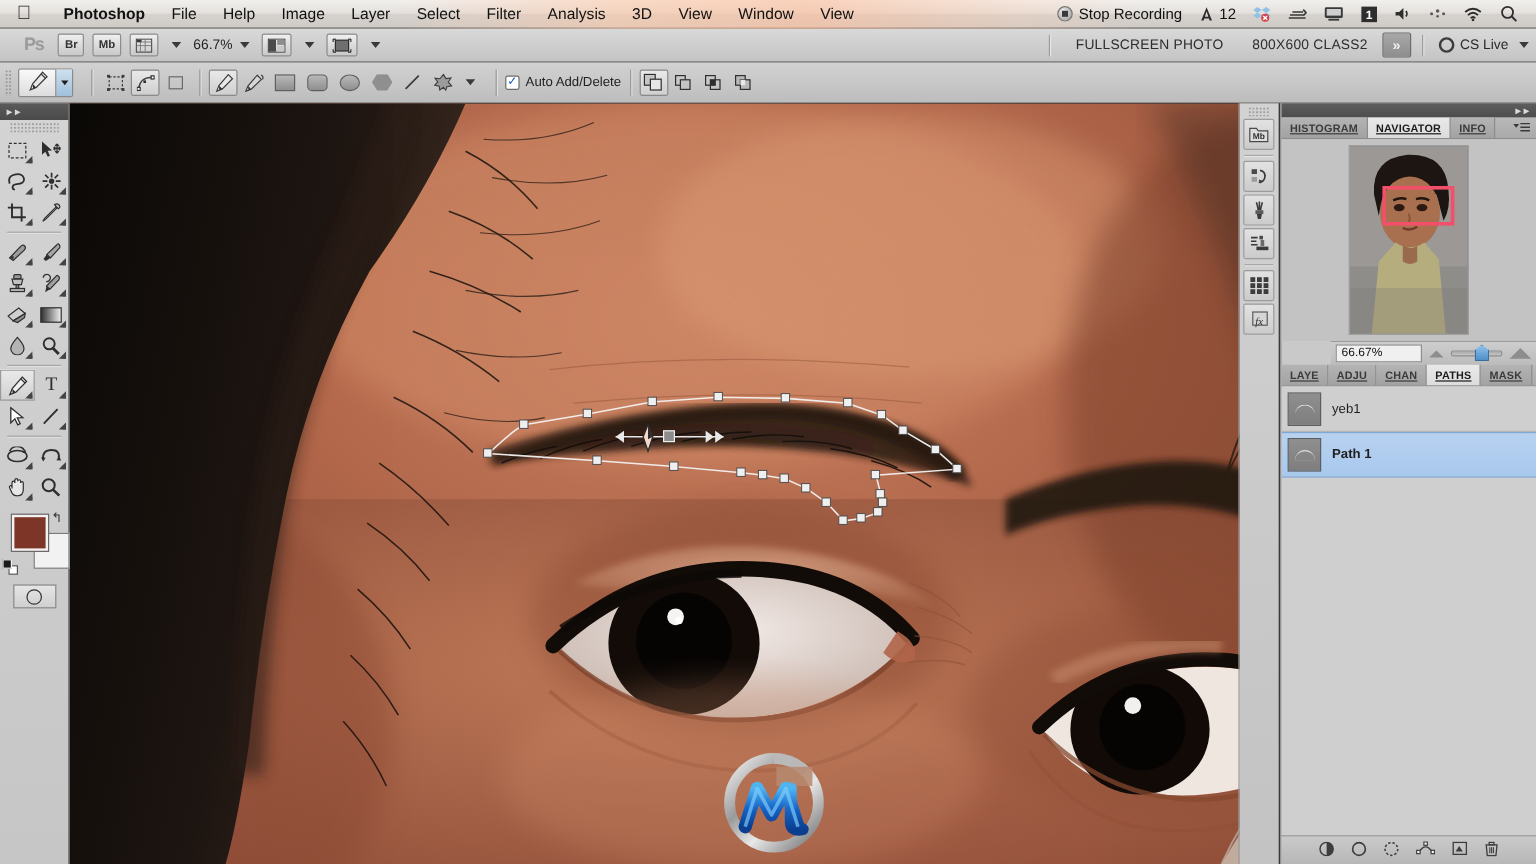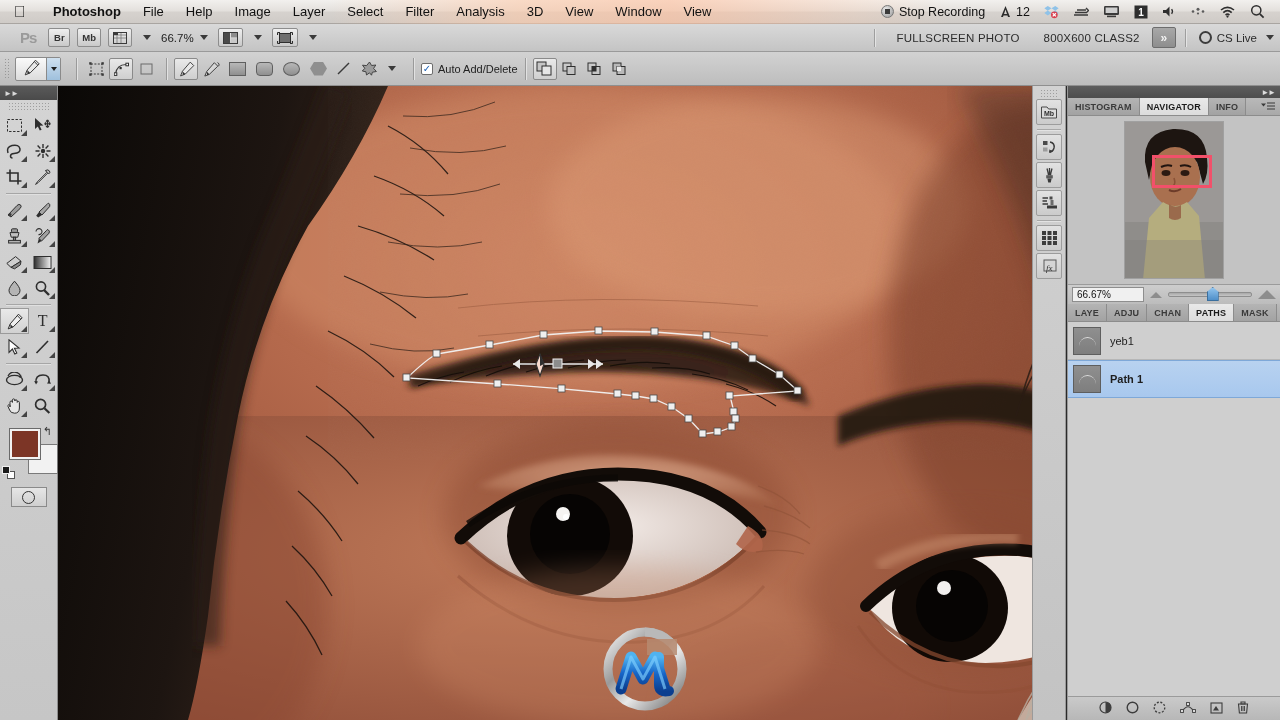--- a/index.html
+++ b/index.html
@@ -172,32 +172,32 @@
     display:flex; flex-direction:column;
     border-left:1px solid #9a9a9a;
   }
   .panel-collapse-bar { height:12px; background:linear-gradient(to bottom,#5d5d5d,#4d4d4d);
      display:flex;align-items:center;justify-content:flex-end;padding-right:5px;}
   .panel-collapse-bar .arr { color:#ddd; font-size:8px; letter-spacing:-1px;}
   .tabrow { display:flex; align-items:stretch; height:18px;
      background:linear-gradient(to bottom,#b9b9b9,#a9a9a9); border-bottom:1px solid #8c8c8c;}
   .ptab { flex:0 0 auto; padding:0 7px; font-size:9px; font-weight:bold; letter-spacing:.2px;
      color:#3a3a3a; display:flex;align-items:center; border-right:1px solid #8c8c8c;
-     background:linear-gradient(to bottom,#b4b4b4,#a2a2a2); overflow:hidden; white-space:nowrap;}
+     background:linear-gradient(to bottom,#b4b4b4,#a2a2a2); overflow:hidden; white-space:nowrap;text-decoration:underline;}
   .ptab.active { background:linear-gradient(to bottom,#e9e9e9,#dcdcdc); color:#1b1b1b;}
   .tabmenu { margin-left:auto; padding:0 5px; display:flex;align-items:center;
      font-size:9px;color:#333;}
   .nav-body { background:#c3c3c3; height:168px; position:relative;
      display:flex;align-items:center;justify-content:center;}
   .nav-thumb { width:100px; height:158px; position:relative; overflow:hidden;
      background:#8d8d8d; border:1px solid #a0a0a0;}
   .nav-view-rect { position:absolute; left:27px; top:33px; width:60px; height:33px;
      border:3px solid #f2506a; }
   .nav-footer { height:20px; background:linear-gradient(to bottom,#cdcdcd,#bcbcbc);
-     border-top:1px solid #9b9b9b; display:flex;align-items:center; padding:0 4px; gap:6px;}
+     border-top:1px solid #9b9b9b; display:flex;align-items:center; padding:0 4px; gap:6px;margin-left:41px;}
   .zoom-field { width:72px;height:15px;background:#f0f0f0;border:1px solid #8e8e8e;
      font-size:10px;color:#111;display:flex;align-items:center;padding-left:4px;}
   .tri-small { width:0;height:0;border-left:6px solid transparent;border-right:6px solid transparent;border-bottom:6px solid #8d8d8d;}
   .tri-big { width:0;height:0;border-left:9px solid transparent;border-right:9px solid transparent;border-bottom:9px solid #8d8d8d;}
   .zslider { flex:1; height:5px; background:linear-gradient(to bottom,#a8a8a8,#c6c6c6);
      border:1px solid #8e8e8e; border-radius:2px; position:relative;}
   .zthumb { position:absolute; left:46%; top:-6px; width:12px;height:14px;
      background:linear-gradient(to bottom,#8fc2ec,#4f8fc9); border:1px solid #3a6f9e;
      clip-path: polygon(50% 0,100% 35%,100% 100%,0 100%,0 35%);}
 

